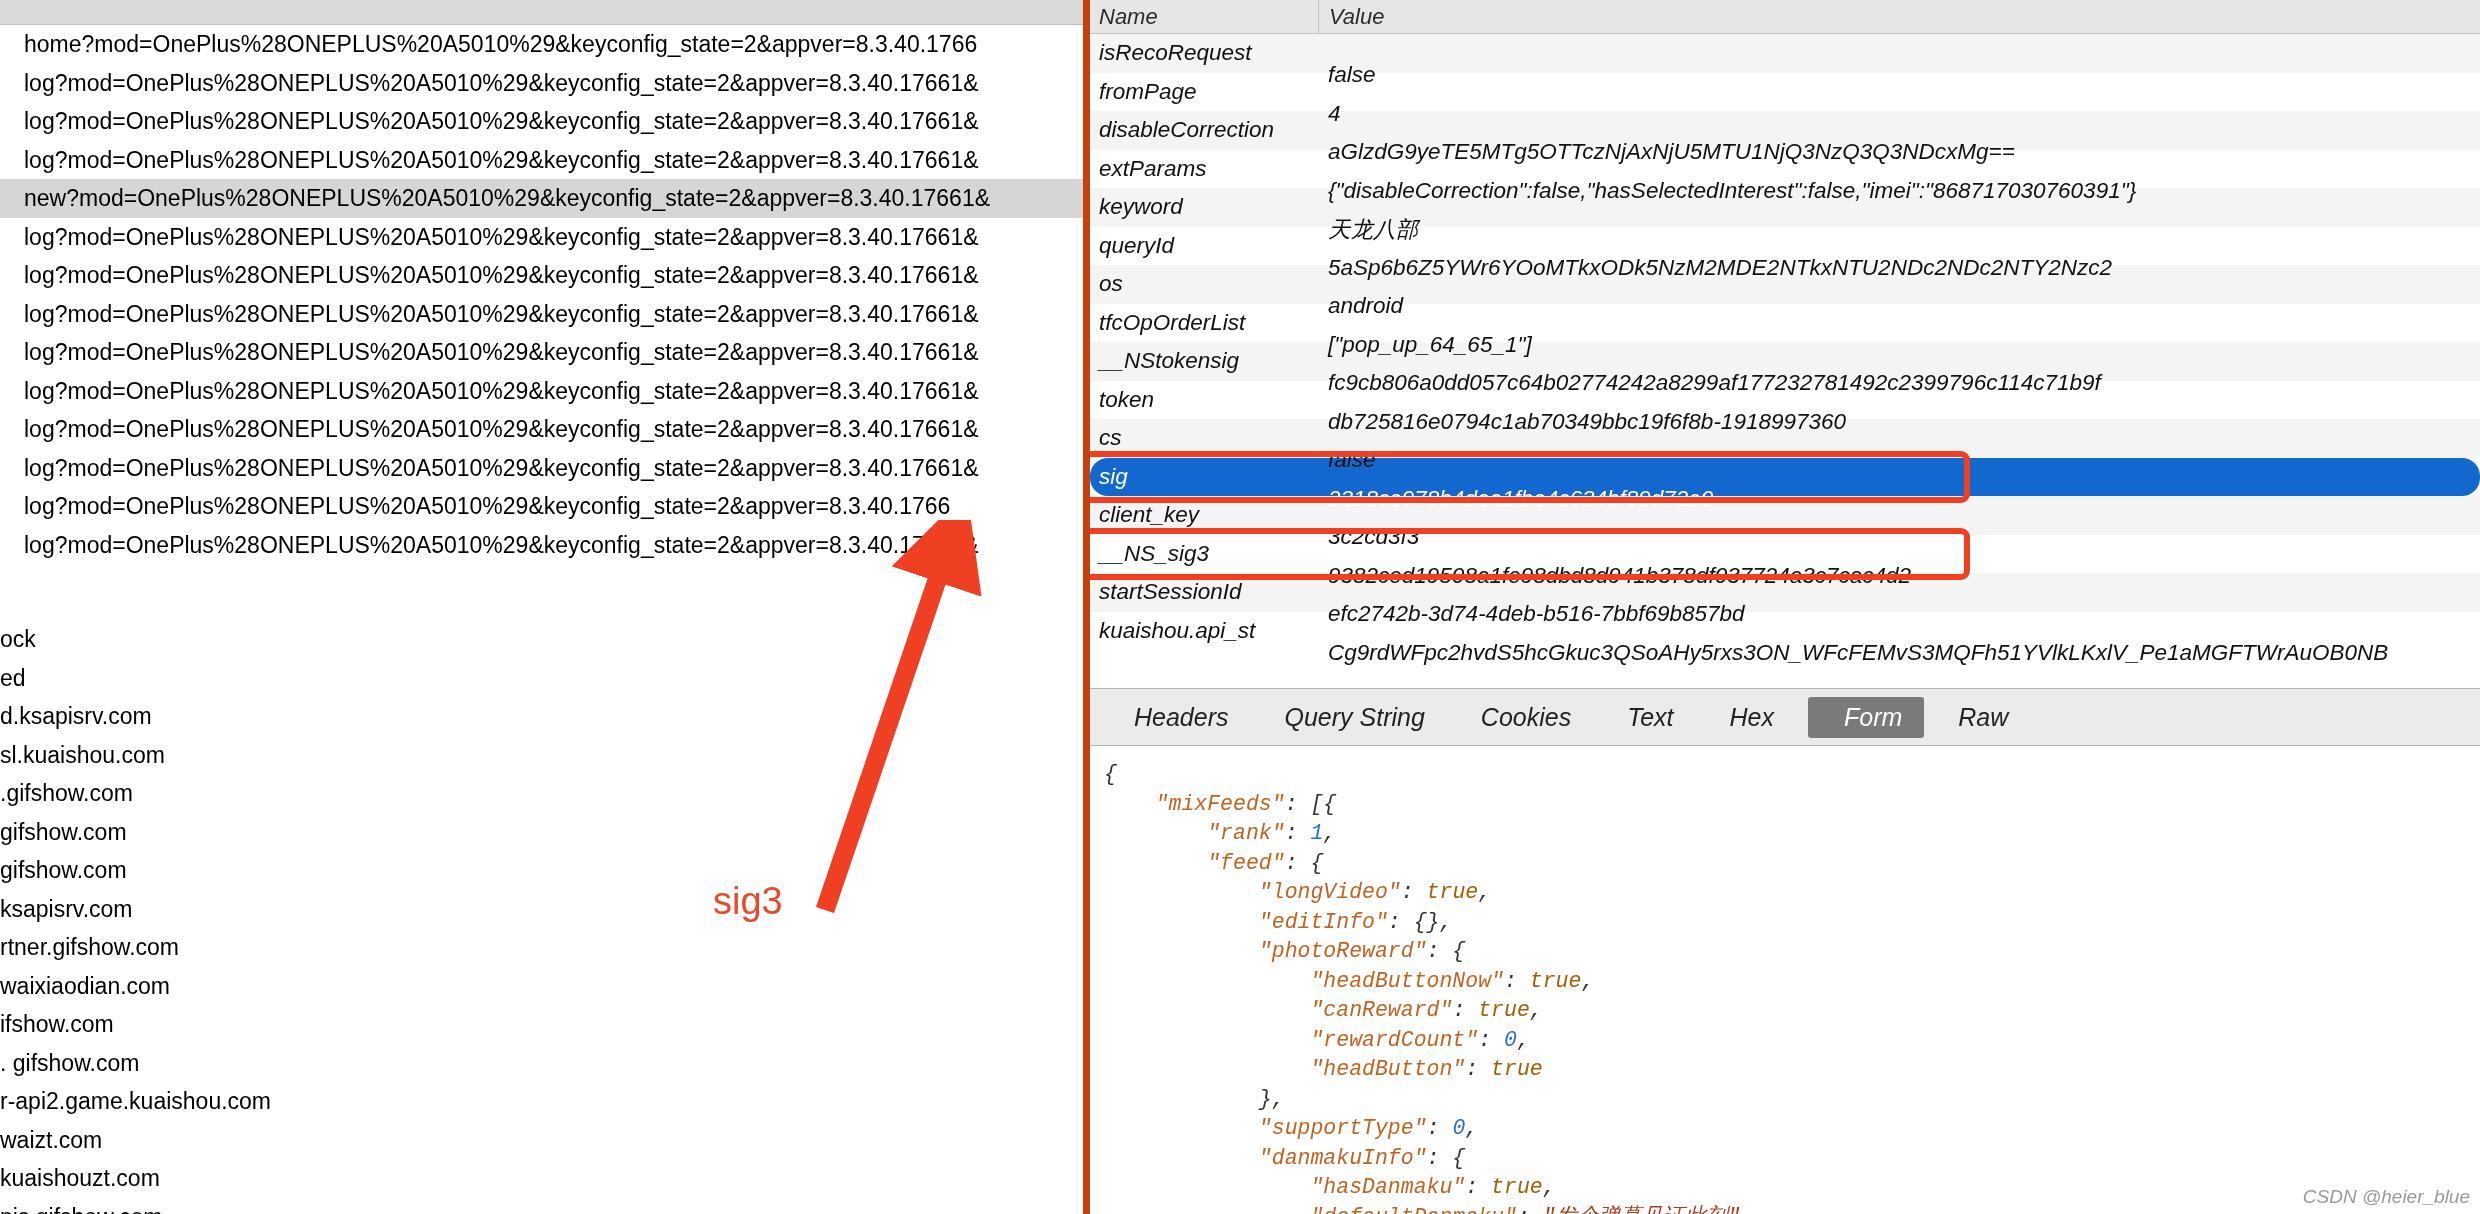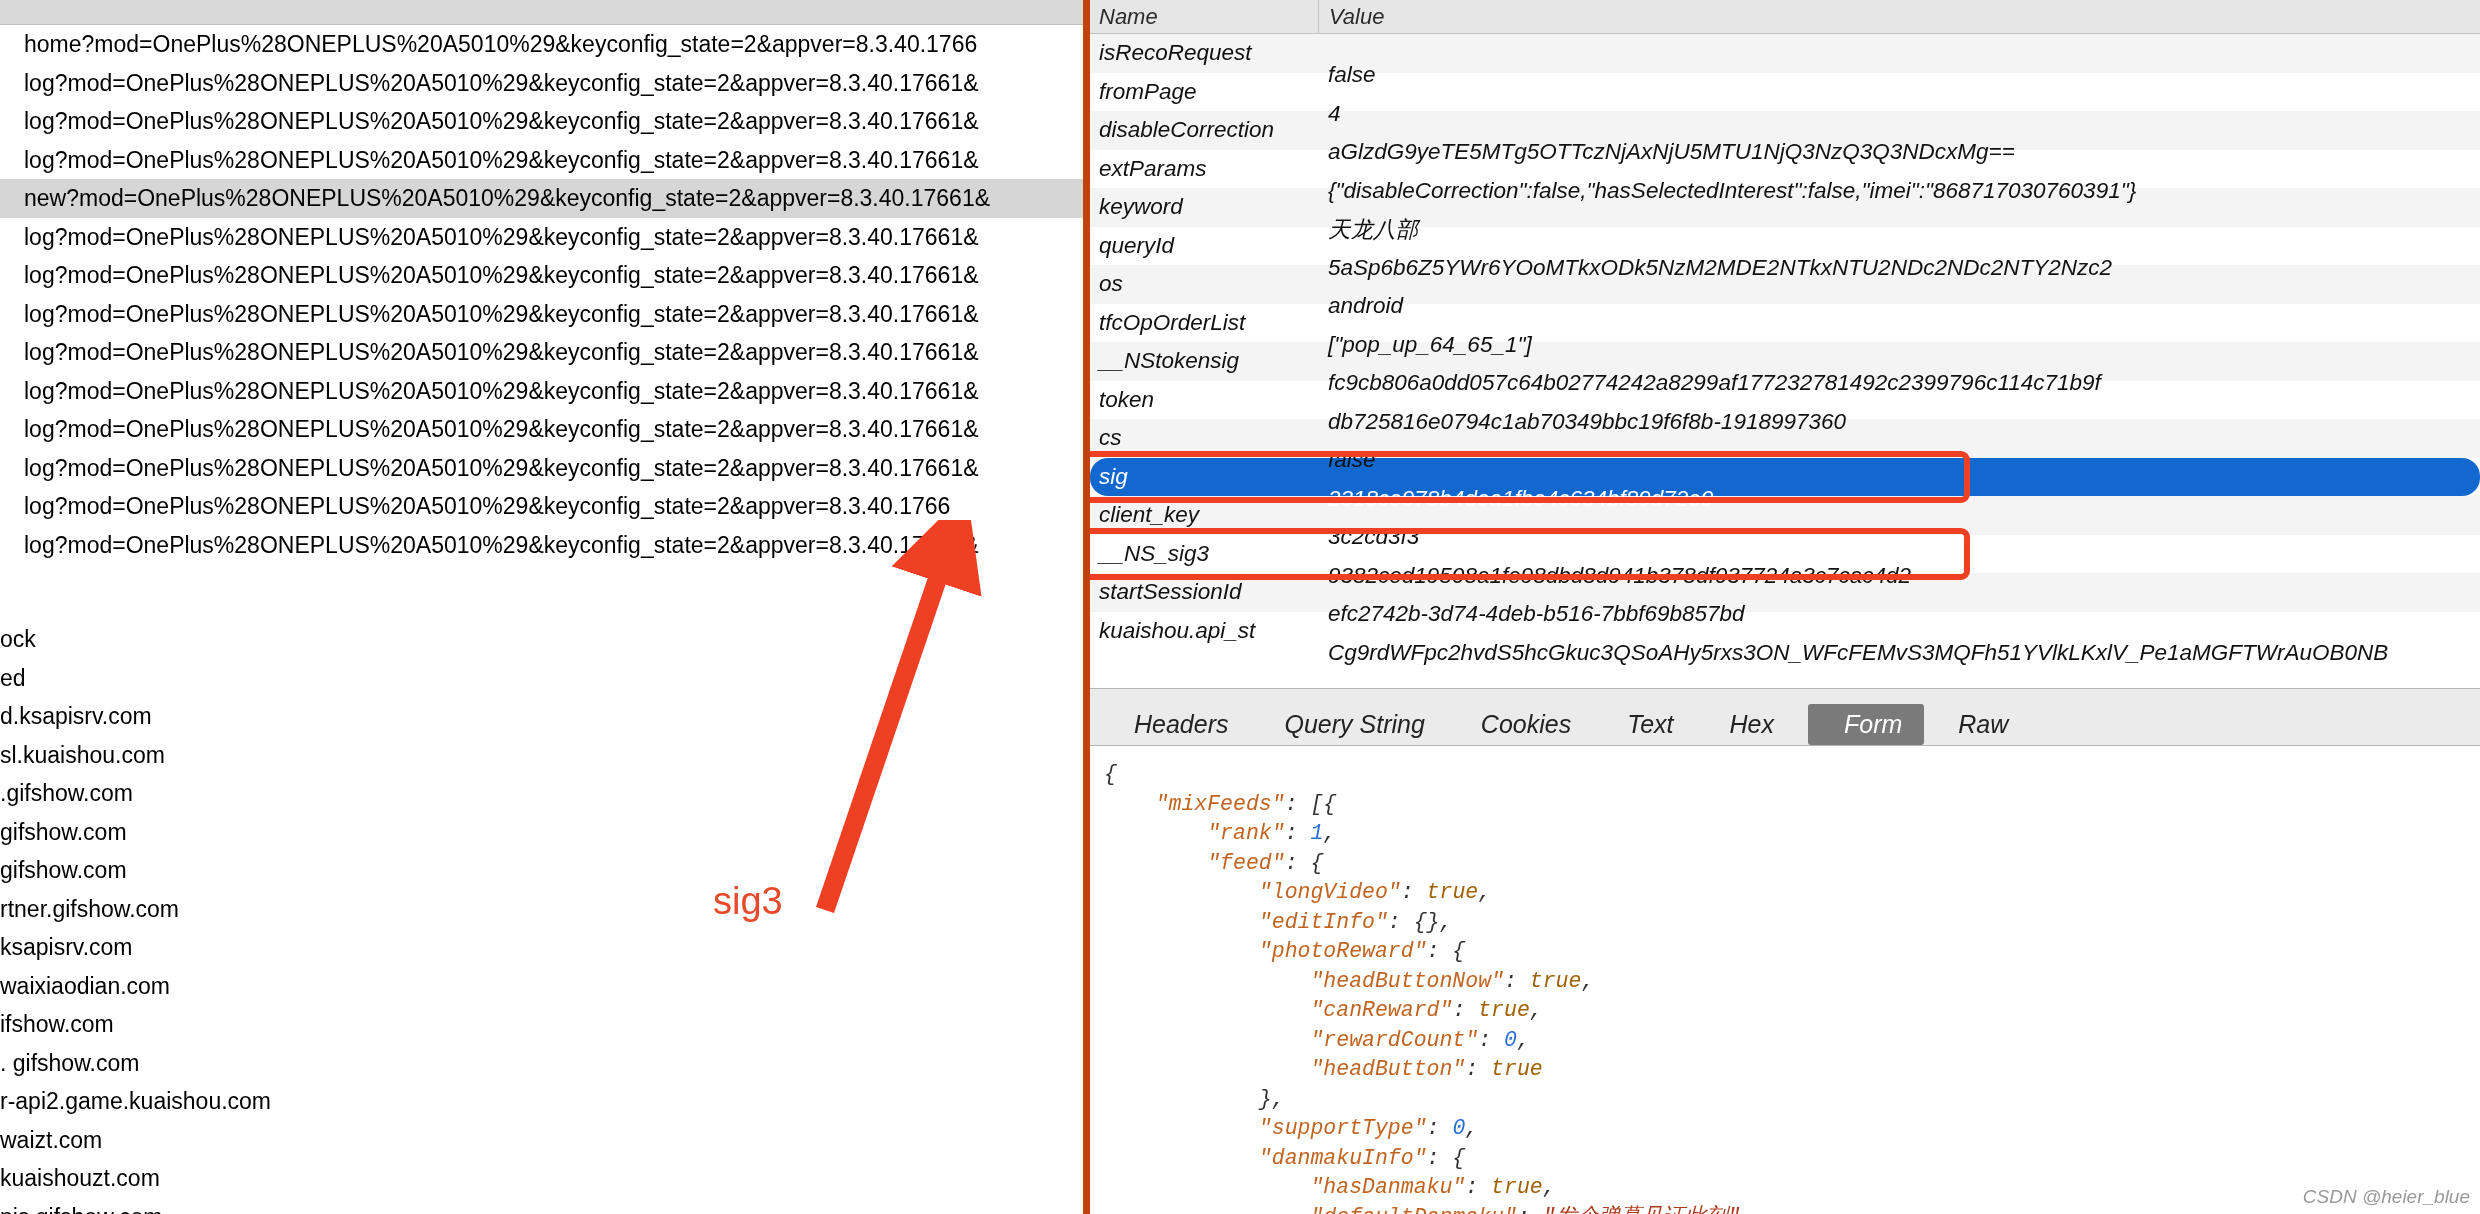--- a/index.html
+++ b/index.html
@@ -113,21 +113,21 @@
   
   .tabbar {
     position: absolute; left: 0; top: 688px;
     width: 100%;
     height: 58px;
     background: #ebebeb;
     border-top: 1px solid #b5b5b5;
     border-bottom: 1px solid #b5b5b5;
     box-sizing: border-box;
     display: flex;
-    align-items: flex-end;
+    align-items: center;
     padding-left: 22px;
   }
   .tab {
     font-size: 25px;
     color: #222;
     padding: 6px 22px;
     margin-right: 12px;
     border-radius: 3px;
     white-space: nowrap;
   }
@@ -190,22 +190,22 @@
         <div class="sess-row alt">log?mod=OnePlus%28ONEPLUS%20A5010%29&amp;keyconfig_state=2&amp;appver=8.3.40.17661&amp;</div>
       </div>
     <div class="host-list" id="host-list">
         <div class="host-row">ock</div>
         <div class="host-row">ed</div>
         <div class="host-row">d.ksapisrv.com</div>
         <div class="host-row">sl.kuaishou.com</div>
         <div class="host-row">.gifshow.com</div>
         <div class="host-row">gifshow.com</div>
         <div class="host-row">gifshow.com</div>
+        <div class="host-row">ksapisrv.com</div>
         <div class="host-row">rtner.gifshow.com</div>
-        <div class="host-row">ksapisrv.com</div>
         <div class="host-row">waixiaodian.com</div>
         <div class="host-row">ifshow.com</div>
         <div class="host-row">. gifshow.com</div>
         <div class="host-row">r-api2.game.kuaishou.com</div>
         <div class="host-row">waizt.com</div>
         <div class="host-row">kuaishouzt.com</div>
         <div class="host-row">pjs.gifshow.com</div>
       </div>
   </div>
 

